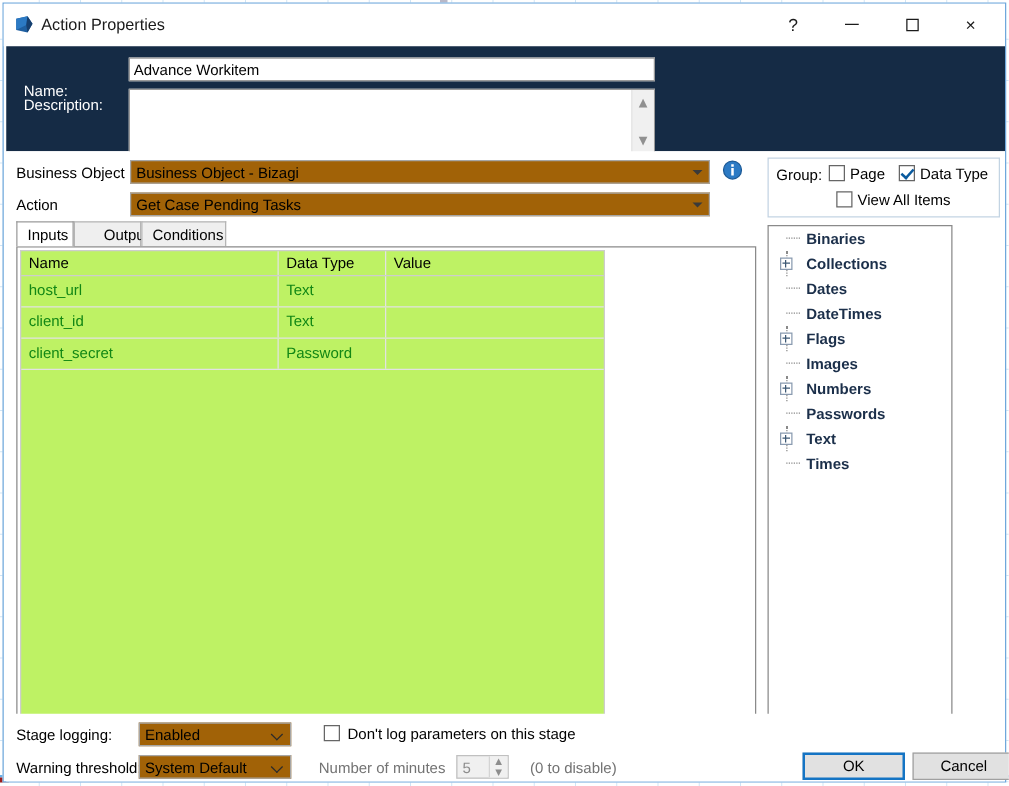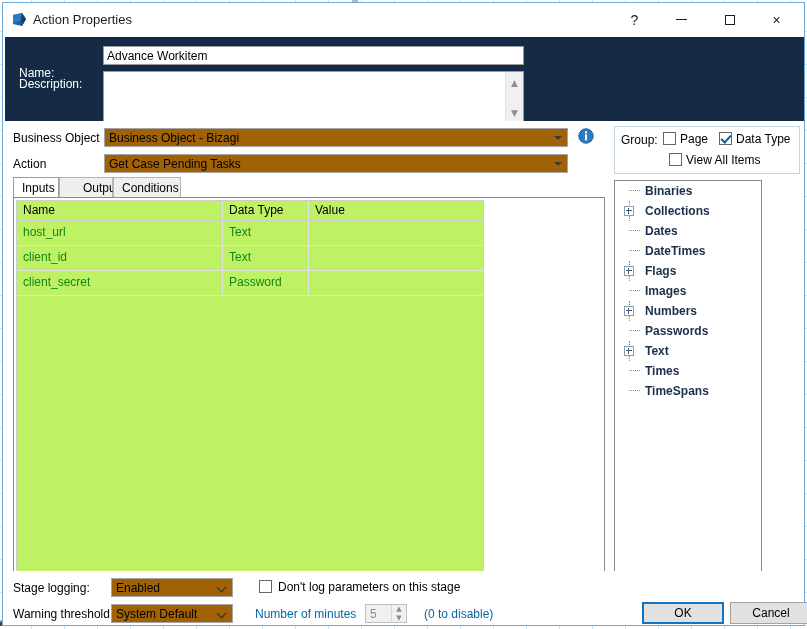--- a/index.html
+++ b/index.html
@@ -389,21 +389,21 @@
     left: 2px; top: 568px;
     width: 799px; height: 54px;
     background: #ffffff;
   }
   .bot-label {
     position: absolute;
     font-size: 12px;
     color: #000000;
     font-family: "Liberation Sans", sans-serif;
   }
-  .bot-label.dim { color: #0369a1; }
+  .bot-label.dim { color: #737373; }
   #lbl-stagelog  { left: 8px; top: 10px; }
   #lbl-warnthr   { left: 8px; top: 36px; }
   #combo-stagelog { left: 106px; top: 7px;  width: 122px; }
   #combo-warnthr  { left: 106px; top: 33px; width: 122px; }
   .combo.chev .arrow {
     border: none;
     width: 8px; height: 8px;
     top: 4px; right: 6px;
   }
   .combo.chev .arrow::before {
@@ -636,24 +636,20 @@
       </div>
       <div class="tree-item">
         <span class="vline"></span>
         <span class="plus"></span>
         <span>Text</span>
       </div>
       <div class="tree-item">
         <span class="dash"></span>
         <span>Times</span>
       </div>
-      <div class="tree-item">
-        <span class="dash"></span>
-        <span>TimeSpans</span>
-      </div>
     </div>
 
   </div>
 
   <div id="bottom">
     <span class="bot-label" id="lbl-stagelog">Stage logging:</span>
     <div class="combo chev" id="combo-stagelog">
       <span>Enabled</span>
       <span class="arrow"></span>
     </div>

